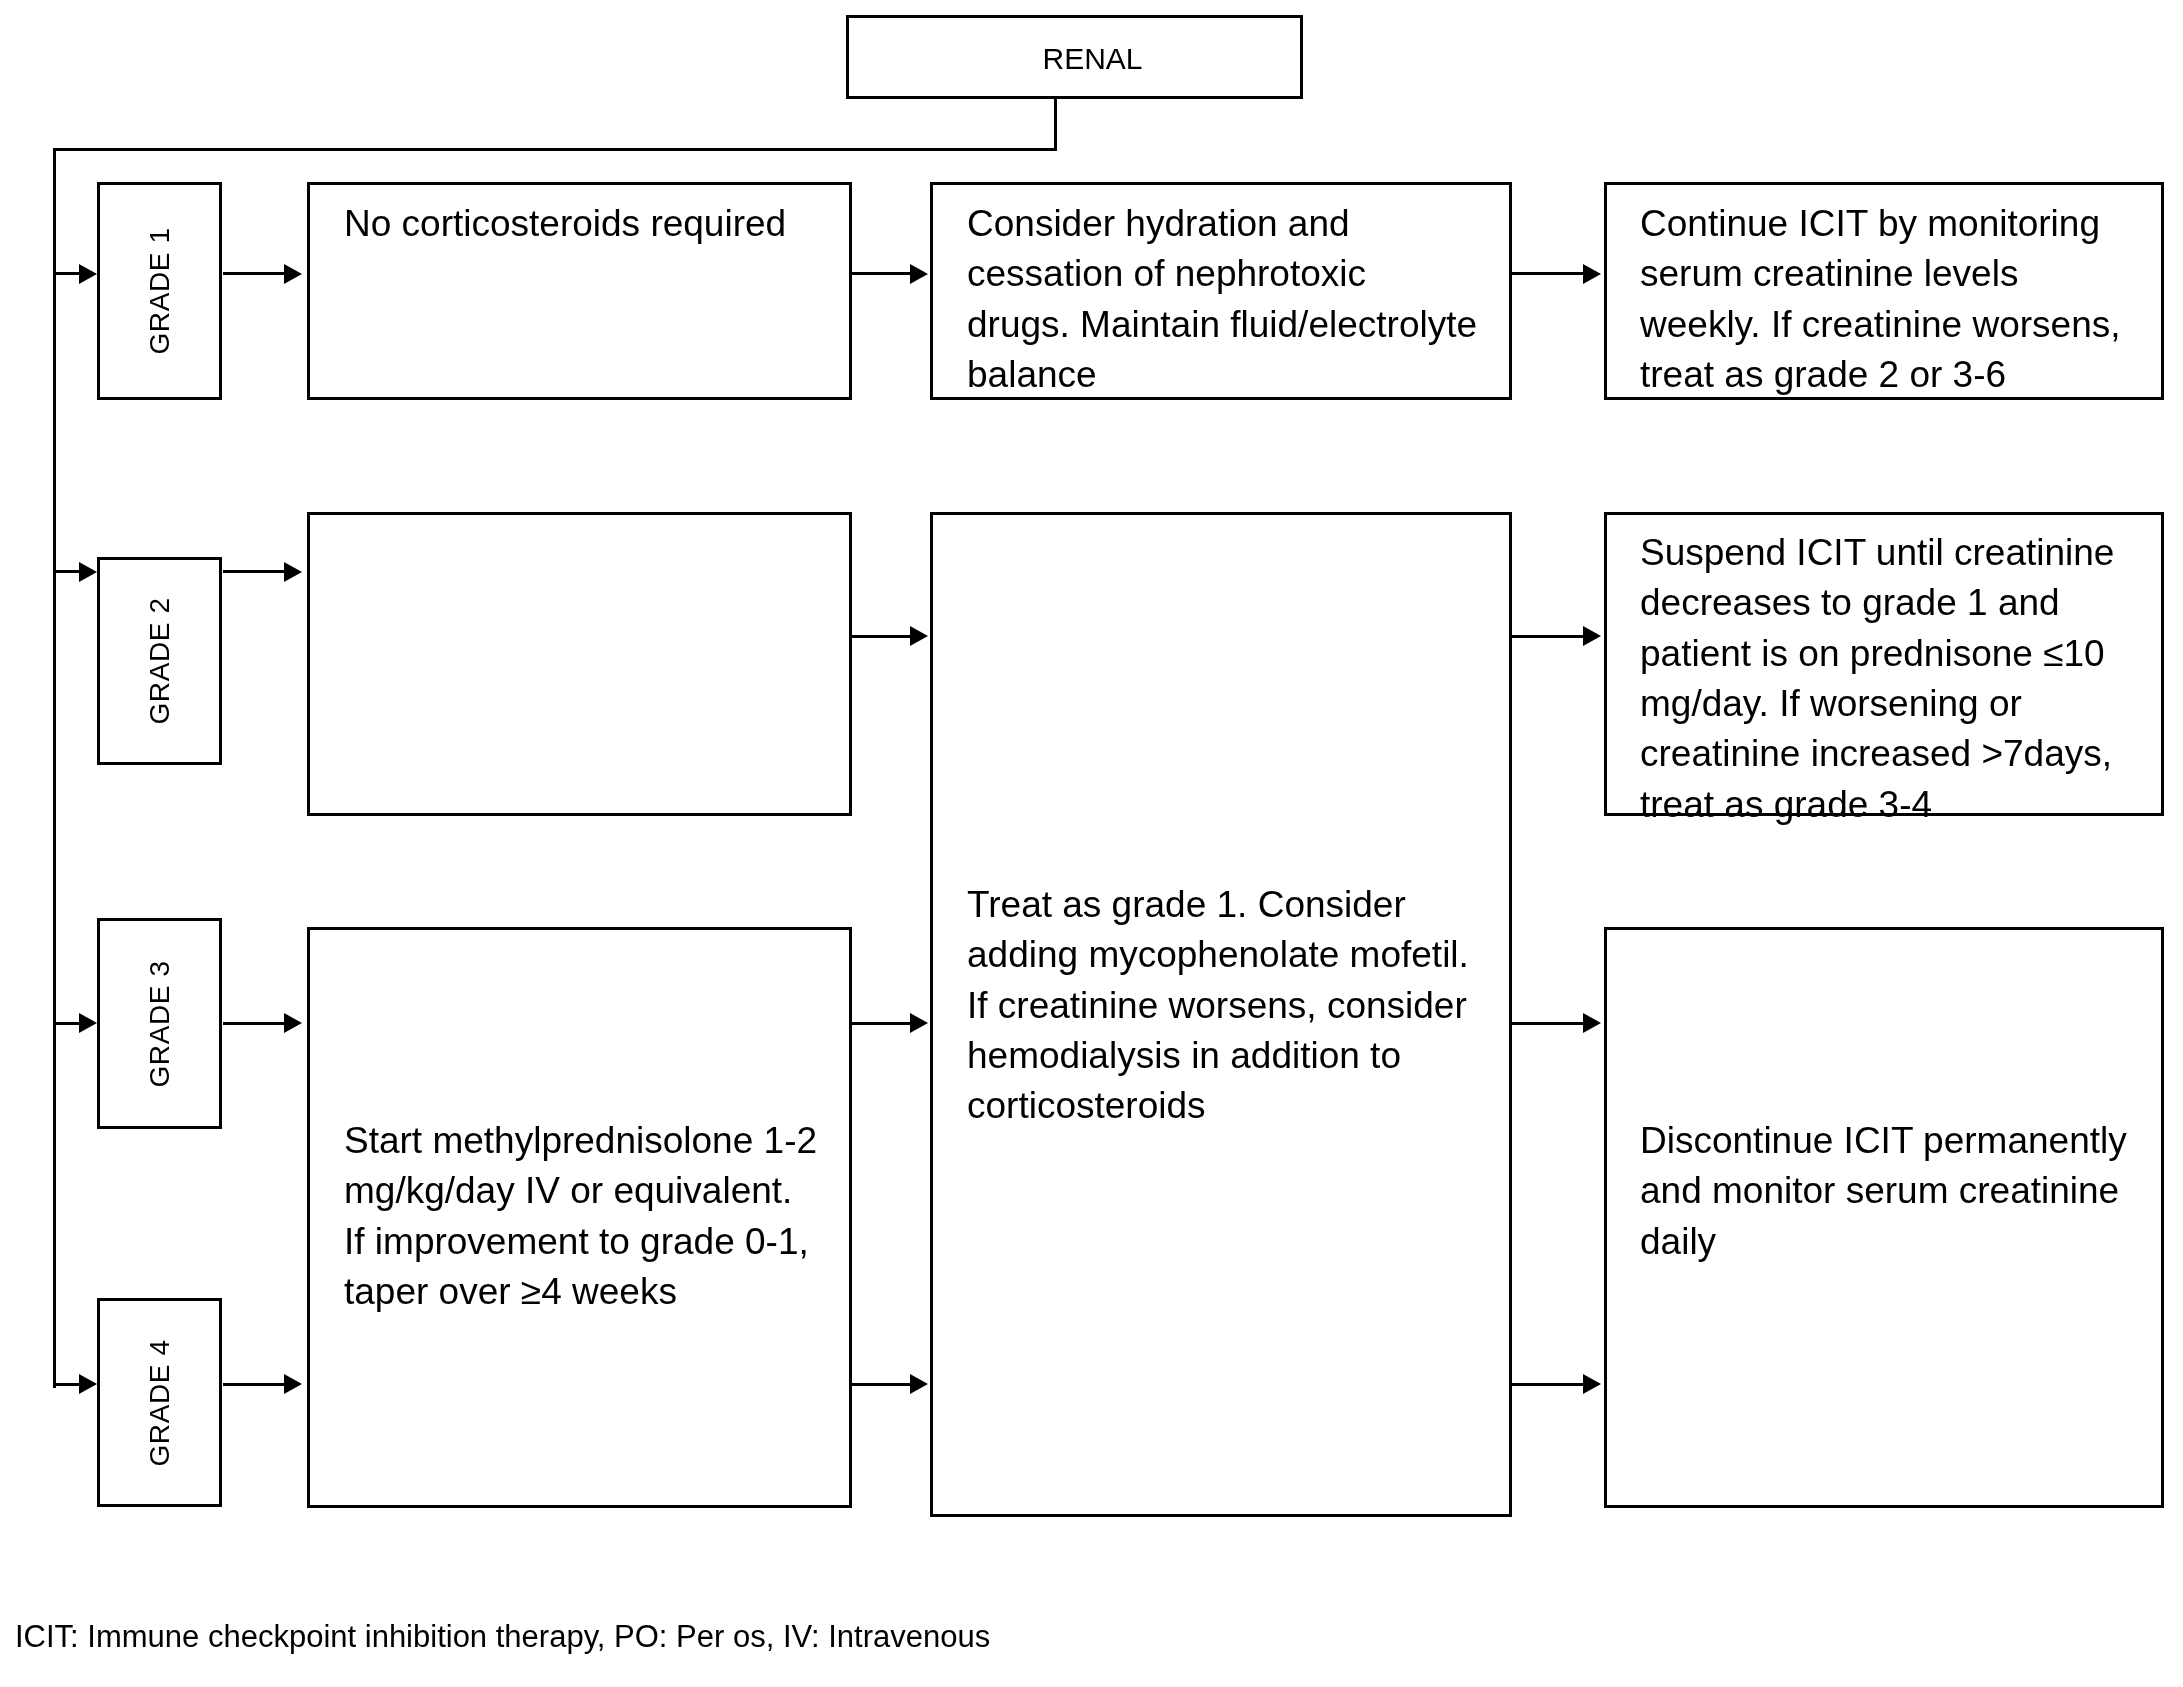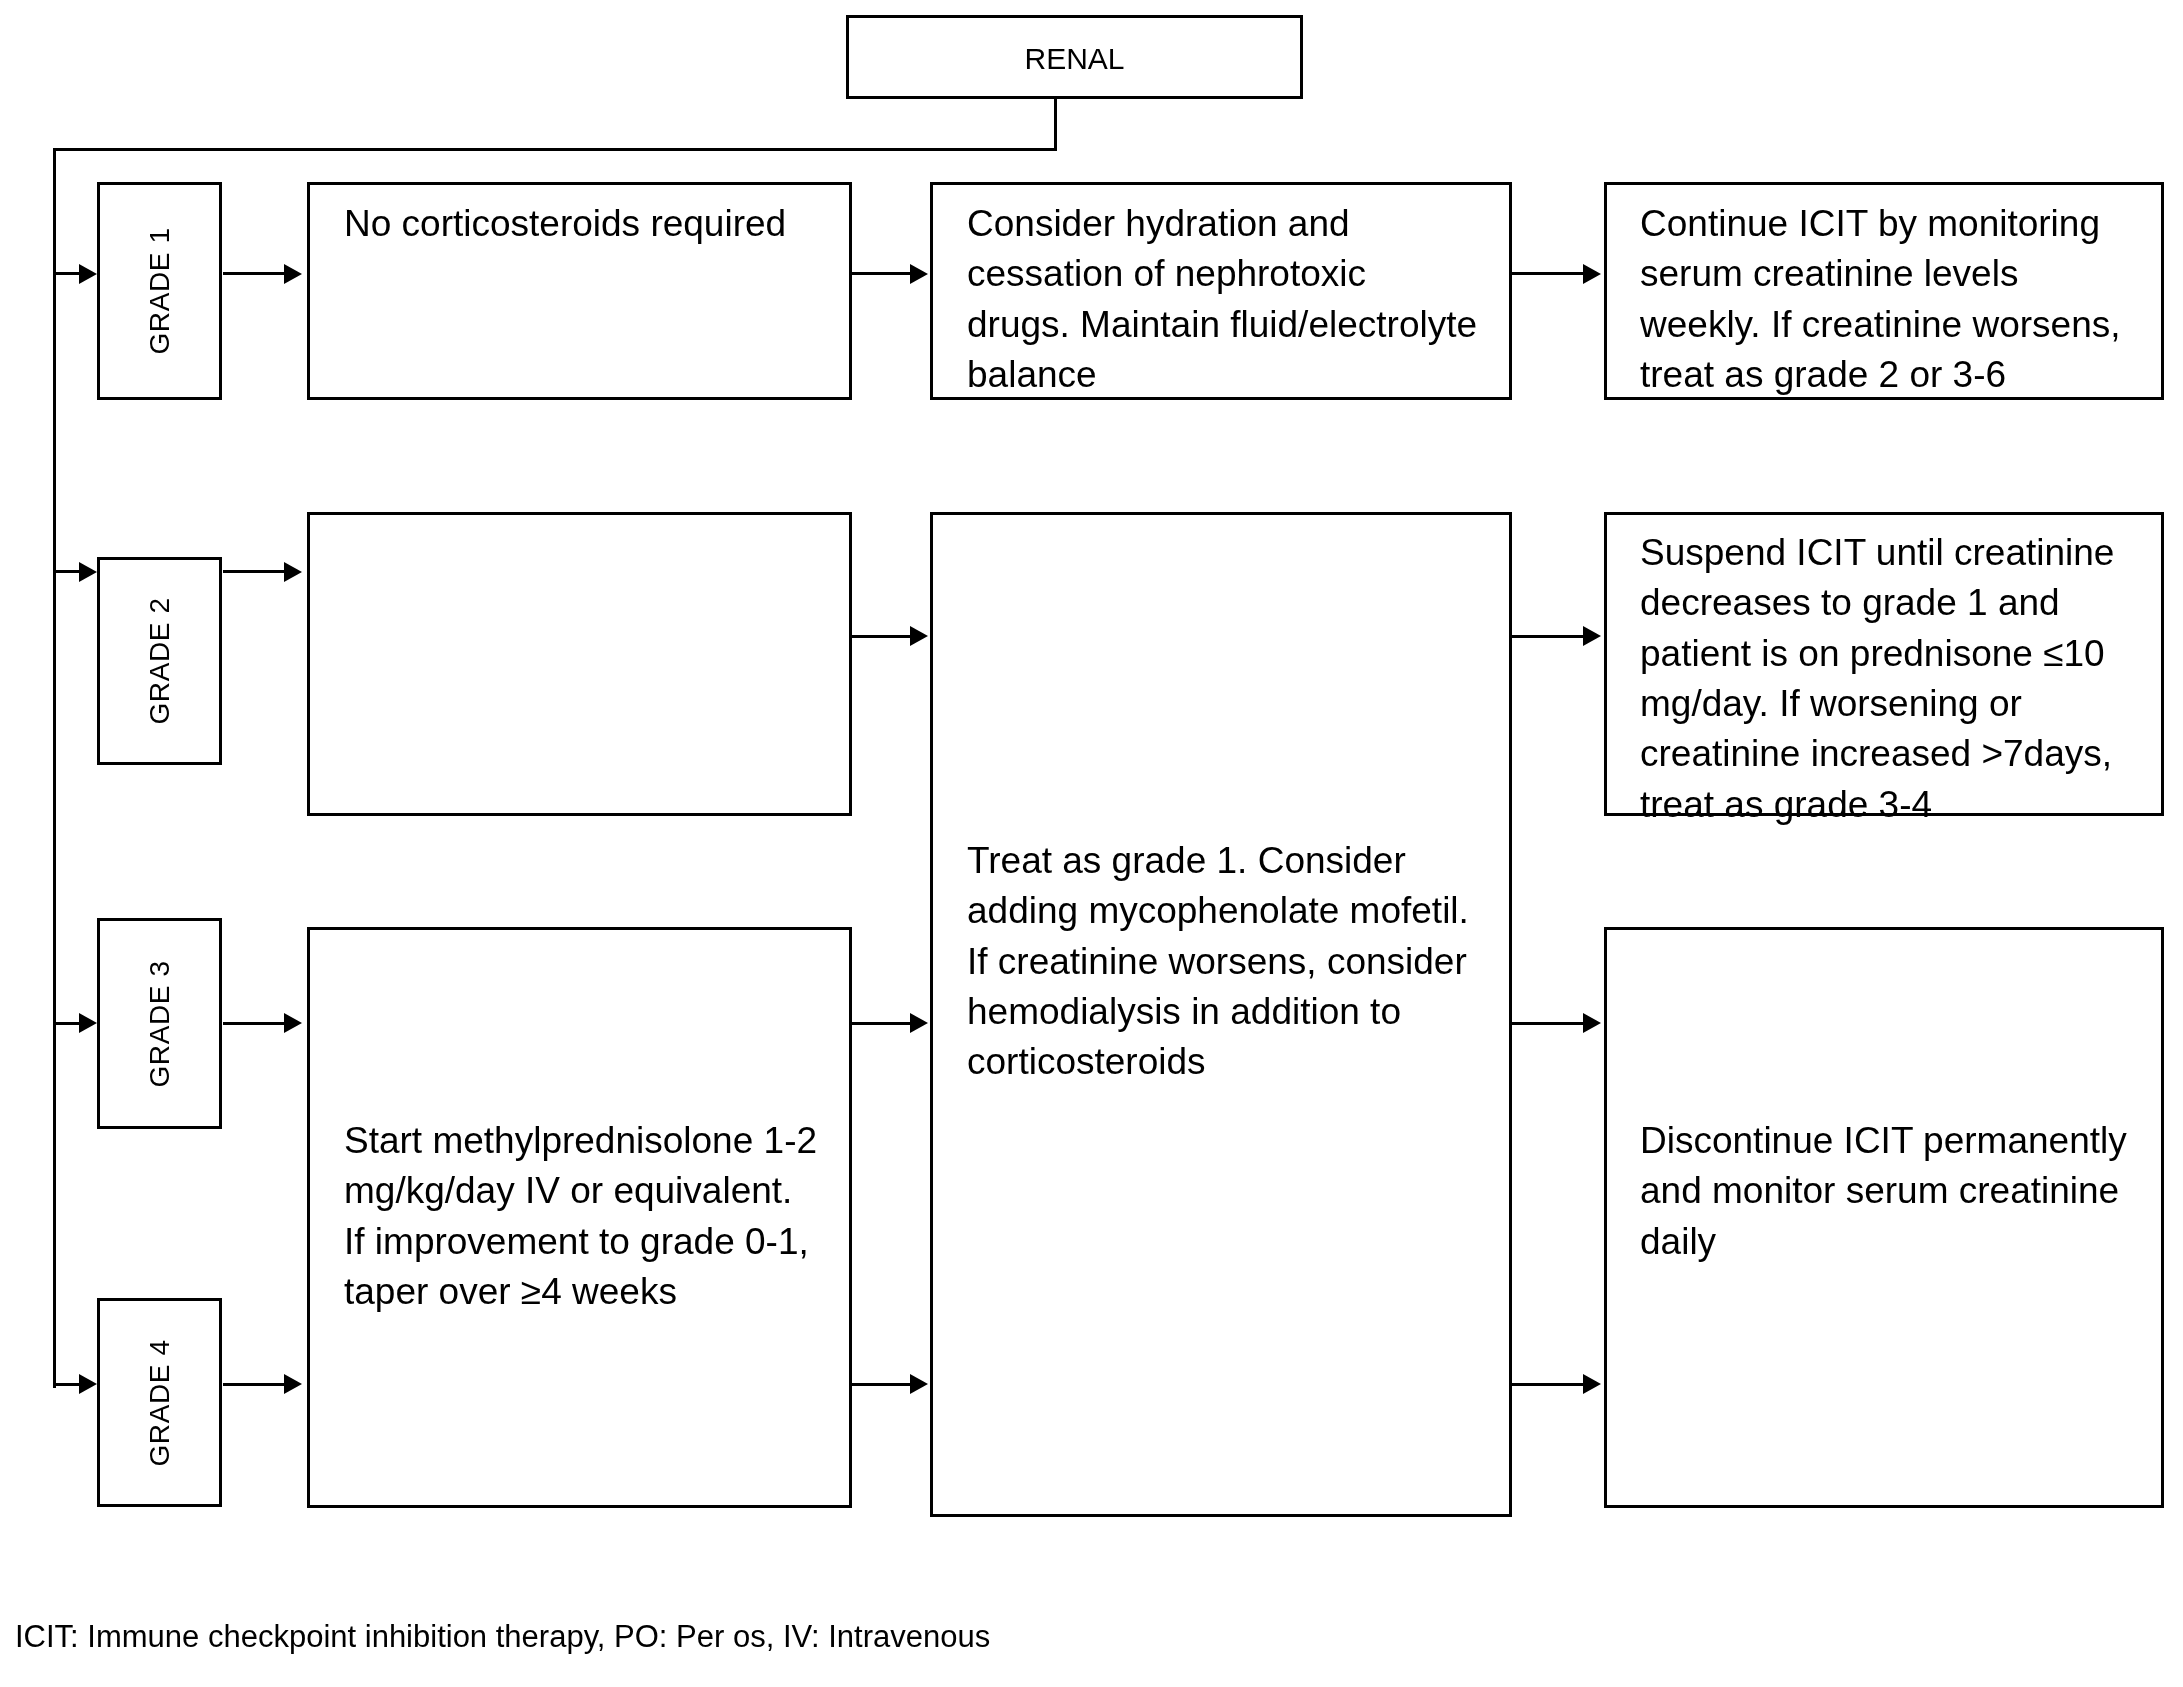--- a/index.html
+++ b/index.html
@@ -9,21 +9,21 @@
   .boxtext{position:absolute;font-size:37px;line-height:1.36;color:#000;white-space:pre-line;}
   .gradebox{position:absolute;border:3px solid #000;background:#fff;box-sizing:border-box;
             display:flex;align-items:center;justify-content:center;}
   .gradelabel{transform:rotate(-90deg);white-space:nowrap;font-size:28px;letter-spacing:0.6px;color:#000;}
   .hline{position:absolute;background:#000;height:3px;}
   .vline{position:absolute;background:#000;width:3px;}
   .arrowhead{position:absolute;width:0;height:0;
              border-top:10.2px solid transparent;border-bottom:10.2px solid transparent;
              border-left:18px solid #000;}
   .legend{position:absolute;font-size:31px;color:#000;white-space:nowrap;}
-  .renaltitle{position:absolute;font-size:30px;color:#000;text-align:center;}
+  .renaltitle{position:absolute;font-size:30px;color:#000;text-align:center;margin-left:18px;}
 </style>
 </head>
 <body>
 
 <div id="canvas">
 
   <div class="box" style="left:846px;top:15px;width:457px;height:84px;"></div>
   <div class="renaltitle" style="left:846px;top:42px;width:457px;">RENAL</div>
 
   <div class="vline" style="left:1054px;top:99px;height:51px;"></div>
@@ -84,21 +84,21 @@
   <div class="hline" style="left:852px;top:1022px;width:63px;"></div>
   <div class="arrowhead" style="left:910px;top:1013px;"></div>
 
   <div class="hline" style="left:852px;top:1383px;width:63px;"></div>
   <div class="arrowhead" style="left:910px;top:1374px;"></div>
 
   <div class="box" style="left:930px;top:182px;width:582px;height:218px;"></div>
   <div class="boxtext" style="left:967px;top:199px;width:512px;">Consider hydration and cessation of nephrotoxic drugs. Maintain fluid/electrolyte balance</div>
 
   <div class="box" style="left:930px;top:512px;width:582px;height:1005px;"></div>
-  <div class="boxtext" style="left:967px;top:836px;width:518px;">Treat as grade 1. Consider adding mycophenolate mofetil. If creatinine worsens, consider hemodialysis in addition to corticosteroids</div>
+  <div class="boxtext" style="left:967px;top:880px;width:518px;">Treat as grade 1. Consider adding mycophenolate mofetil. If creatinine worsens, consider hemodialysis in addition to corticosteroids</div>
 
   <div class="hline" style="left:1512px;top:272px;width:72px;"></div>
   <div class="arrowhead" style="left:1583px;top:264px;"></div>
 
   <div class="hline" style="left:1512px;top:635px;width:72px;"></div>
   <div class="arrowhead" style="left:1583px;top:626px;"></div>
 
   <div class="hline" style="left:1512px;top:1022px;width:72px;"></div>
   <div class="arrowhead" style="left:1583px;top:1013px;"></div>
 

